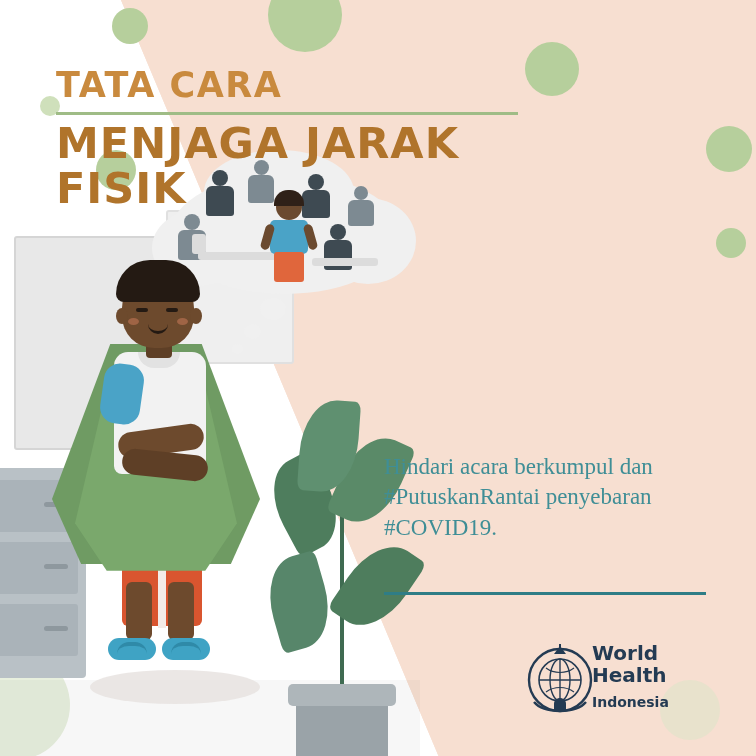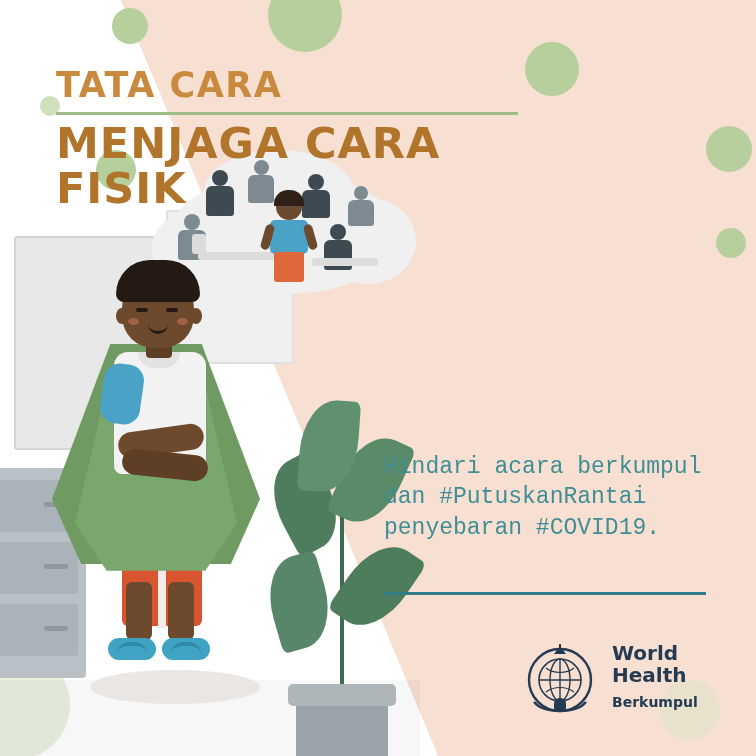--- a/index.html
+++ b/index.html
@@ -131,29 +131,29 @@
   }
 
   
   .body-text{
     position:absolute;left:382px;top:168px;width:330px;
     font-family:"DejaVu Sans", sans-serif;
     font-size:25px;line-height:1.30;color:#4a5258;
   }
   .hashtag{
     position:absolute;left:384px;top:452px;width:330px;
-    font-family:Liberation Mono, monospace;
+    font-family:Liberation Serif, serif;
     font-size:23px;line-height:1.32;color:#3f8e96;
   }
   .underline{position:absolute;left:384px;top:592px;width:322px;height:3px;background:#2f7d86;}
 
   
   .who{position:absolute;left:524px;top:640px;width:206px;height:92px;color:#2b3a4a;}
   .who-emblem{position:absolute;left:0;top:4px;width:72px;height:72px;}
-  .who-text{position:absolute;left:88px;top:2px;}
+  .who-text{position:absolute;left:68px;top:2px;}
   .who-l1{font-size:20px;font-weight:bold;line-height:1.12;color:#243b53;}
   .who-l2{font-size:20px;font-weight:bold;line-height:1.12;color:#243b53;}
   .who-l3{font-size:14px;font-weight:bold;margin-top:7px;color:#243b53;}
 </style>
 </head>
 <body>
 
 <div class="canvas">
 
   <div class="bg-base"></div>
@@ -271,21 +271,21 @@
     <div class="cheek l"></div>
     <div class="cheek r"></div>
     <div class="eye l"></div>
     <div class="eye r"></div>
     <div class="smile"></div>
   </div>
 
   <div class="heading">
     <div class="h-line1">TATA CARA</div>
     <div class="h-rule"></div>
-    <div class="h-line2">MENJAGA CARA FISIK</div>
+    <div class="h-line2">MENJAGA JARAK FISIK</div>
   </div>
 
   <div class="hashtag">Hindari acara berkumpul dan #PutuskanRantai penyebaran #COVID19.</div>
   <div class="underline"></div>
 
   <div class="who">
     <div class="who-emblem">
       <svg viewBox="0 0 72 72" width="72" height="72" aria-hidden="true">
         <circle cx="36" cy="36" r="31" fill="none" stroke="#243b53" stroke-width="2.4"></circle>
         <circle cx="36" cy="36" r="21" fill="none" stroke="#243b53" stroke-width="1.6"></circle>
@@ -295,17 +295,17 @@
         <path d="M22 24 C30 30 42 30 50 24" fill="none" stroke="#243b53" stroke-width="1.2"></path>
         <path d="M22 48 C30 42 42 42 50 48" fill="none" stroke="#243b53" stroke-width="1.2"></path>
         <path d="M36 8 L36 0" stroke="#243b53" stroke-width="2"></path>
         <path d="M30 60 C30 52 42 52 42 60 L42 66 L30 66 Z" fill="#243b53"></path>
         <path d="M10 58 C20 70 52 70 62 58" fill="none" stroke="#243b53" stroke-width="2.4"></path>
         <path d="M36 2 L30 10 L42 10 Z" fill="#243b53"></path>
       </svg>
     </div>
     <div class="who-text">
       <div class="who-l1">World Health</div>
-      <div class="who-l3">Berkumpul</div>
+      <div class="who-l3">Indonesia</div>
     </div>
   </div>
 
 </div>
 
 </body></html>

